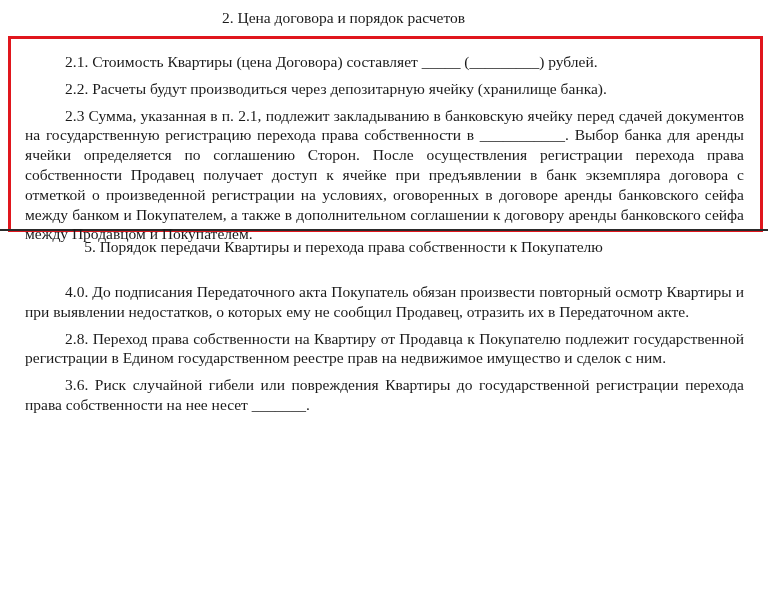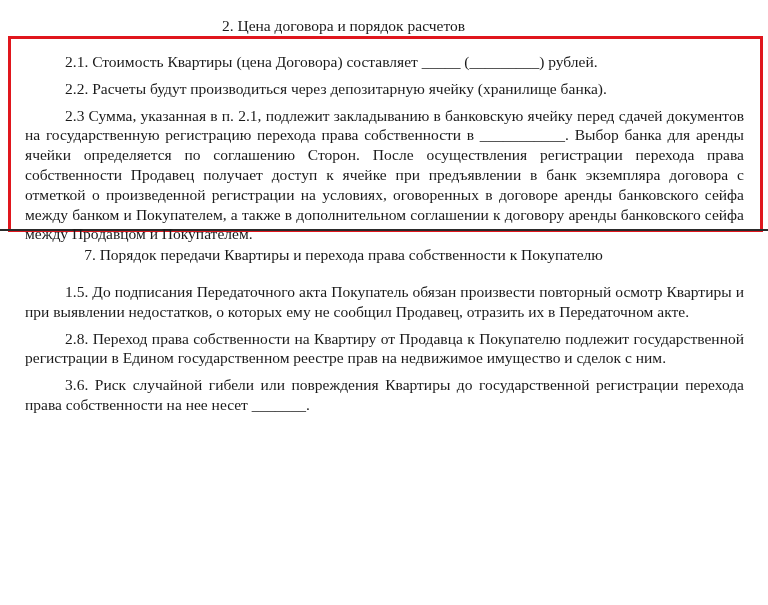--- a/index.html
+++ b/index.html
@@ -15,21 +15,20 @@
     font-family: "Liberation Serif", "DejaVu Serif", serif;
     font-size: 15.5px;
     color: #1a1a1a;
   }
   .heading {
     position: absolute;
     left: 0;
     width: 687px;
     text-align: center;
     line-height: 20px;
-    margin-top: 8px;
   }
   #h2 { top: 8px; }
   #h3 { top: 237px; }
   .red-box {
     position: absolute;
     left: 8px;
     top: 36px;
     width: 749px;
     height: 190px;
     border: 3px solid #e0161d;
@@ -65,19 +64,19 @@
 
 <div class="red-box"></div>
 <div class="sep-line"></div>
 
 <div class="body-block" id="sec2">
   <p class="para last-left">2.1. Стоимость Квартиры (цена Договора) составляет _____ (_________) рублей.</p>
   <p class="para last-left">2.2. Расчеты будут производиться через депозитарную ячейку (хранилище банка).</p>
   <p class="para last-left">2.3 Сумма, указанная в п. 2.1, подлежит закладыванию в банковскую ячейку перед сдачей документов на государственную регистрацию перехода права собственности в ___________. Выбор банка для аренды ячейки определяется по соглашению Сторон. После осуществления регистрации перехода права собственности Продавец получает доступ к ячейке при предъявлении в банк экземпляра договора с отметкой о произведенной регистрации на условиях, оговоренных в договоре аренды банковского сейфа между банком и Покупателем, а также в дополнительном соглашении к договору аренды банковского сейфа между Продавцом и Покупателем.</p>
 </div>
 
-<div class="heading" id="h3">7. Порядок передачи Квартиры и перехода права собственности к Покупателю</div>
+<div class="heading" id="h3">5. Порядок передачи Квартиры и перехода права собственности к Покупателю</div>
 
 <div class="body-block" id="sec3">
-  <p class="para last-left">1.5. До подписания Передаточного акта Покупатель обязан произвести повторный осмотр Квартиры и при выявлении недостатков, о которых ему не сообщил Продавец, отразить их в Передаточном акте.</p>
+  <p class="para last-left">4.0. До подписания Передаточного акта Покупатель обязан произвести повторный осмотр Квартиры и при выявлении недостатков, о которых ему не сообщил Продавец, отразить их в Передаточном акте.</p>
   <p class="para last-left">2.8. Переход права собственности на Квартиру от Продавца к Покупателю подлежит государственной регистрации в Едином государственном реестре прав на недвижимое имущество и сделок с ним.</p>
   <p class="para last-left">3.6. Риск случайной гибели или повреждения Квартиры до государственной регистрации перехода права собственности на нее несет _______.</p>
 </div>
 
 </body></html>

